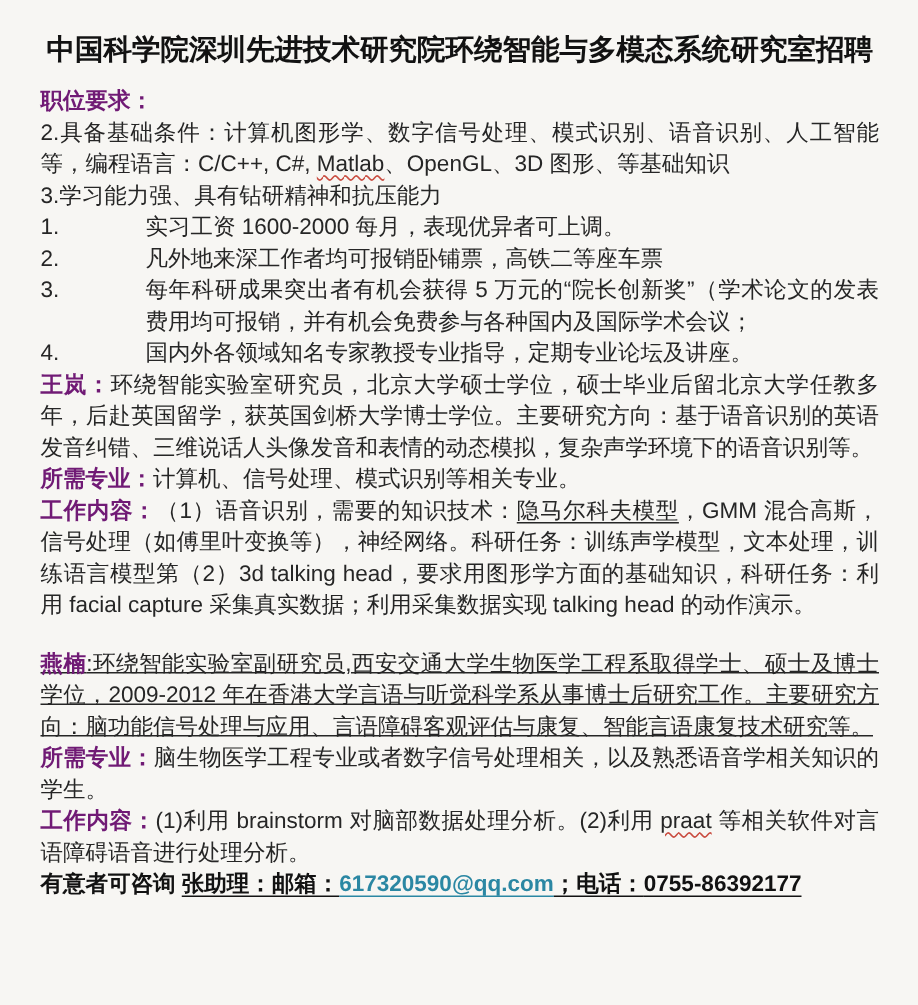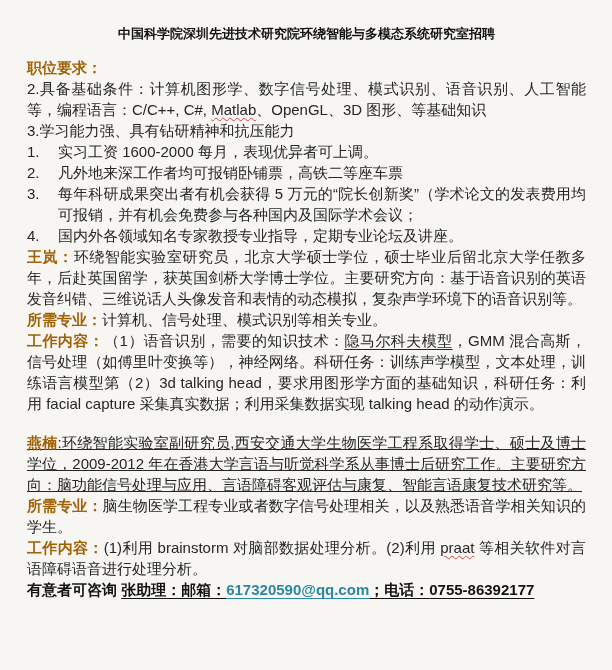--- a/index.html
+++ b/index.html
@@ -6,45 +6,45 @@
   body {
     width: 612px;
     height: 670px;
     background: #f7f6f3;
     color: #262626;
     font-family: "Liberation Sans", sans-serif;
     overflow: hidden;
   }
   .doc { padding: 20px 26px 0 27px; }
   .title {
-    font-size: 13px;
+    font-size: 19px;
     font-weight: 700;
     color: #121212;
     text-align: center;
     line-height: 24px;
     margin: 2px 0 11px 0;
   }
   .line {
     font-size: 15px;
     line-height: 21px;
     margin: 0;
     text-align: justify;
   }
-  .bold { font-weight: 700; color: #a16207; }
+  .bold { font-weight: 700; color: #701a75; }
   .u { text-decoration: underline; text-underline-offset: 3px; text-decoration-thickness: 1px; }
   .sq {
     text-decoration-line: underline;
     text-decoration-style: wavy;
     text-decoration-color: #c94c40;
     text-decoration-thickness: 1px;
     text-underline-offset: 2px;
   }
   .brow { display: flex; font-size: 15px; line-height: 21px; }
   .bnum { flex: 0 0 31px; width: 31px; }
-  .btxt { flex: 1; text-align: justify; }
+  .btxt { flex: 1; text-align: justify; margin-left: 39px; }
   .email { color: #2b87a3; font-weight: 700; }
   .gap-top { margin-top: 18px; text-decoration: underline; }
   .contact { font-weight: 700; color: #121212; }
 </style>
 </head>
 <body>
 
 <div class="doc">
 
   <div class="title">中国科学院深圳先进技术研究院环绕智能与多模态系统研究室招聘</div>

